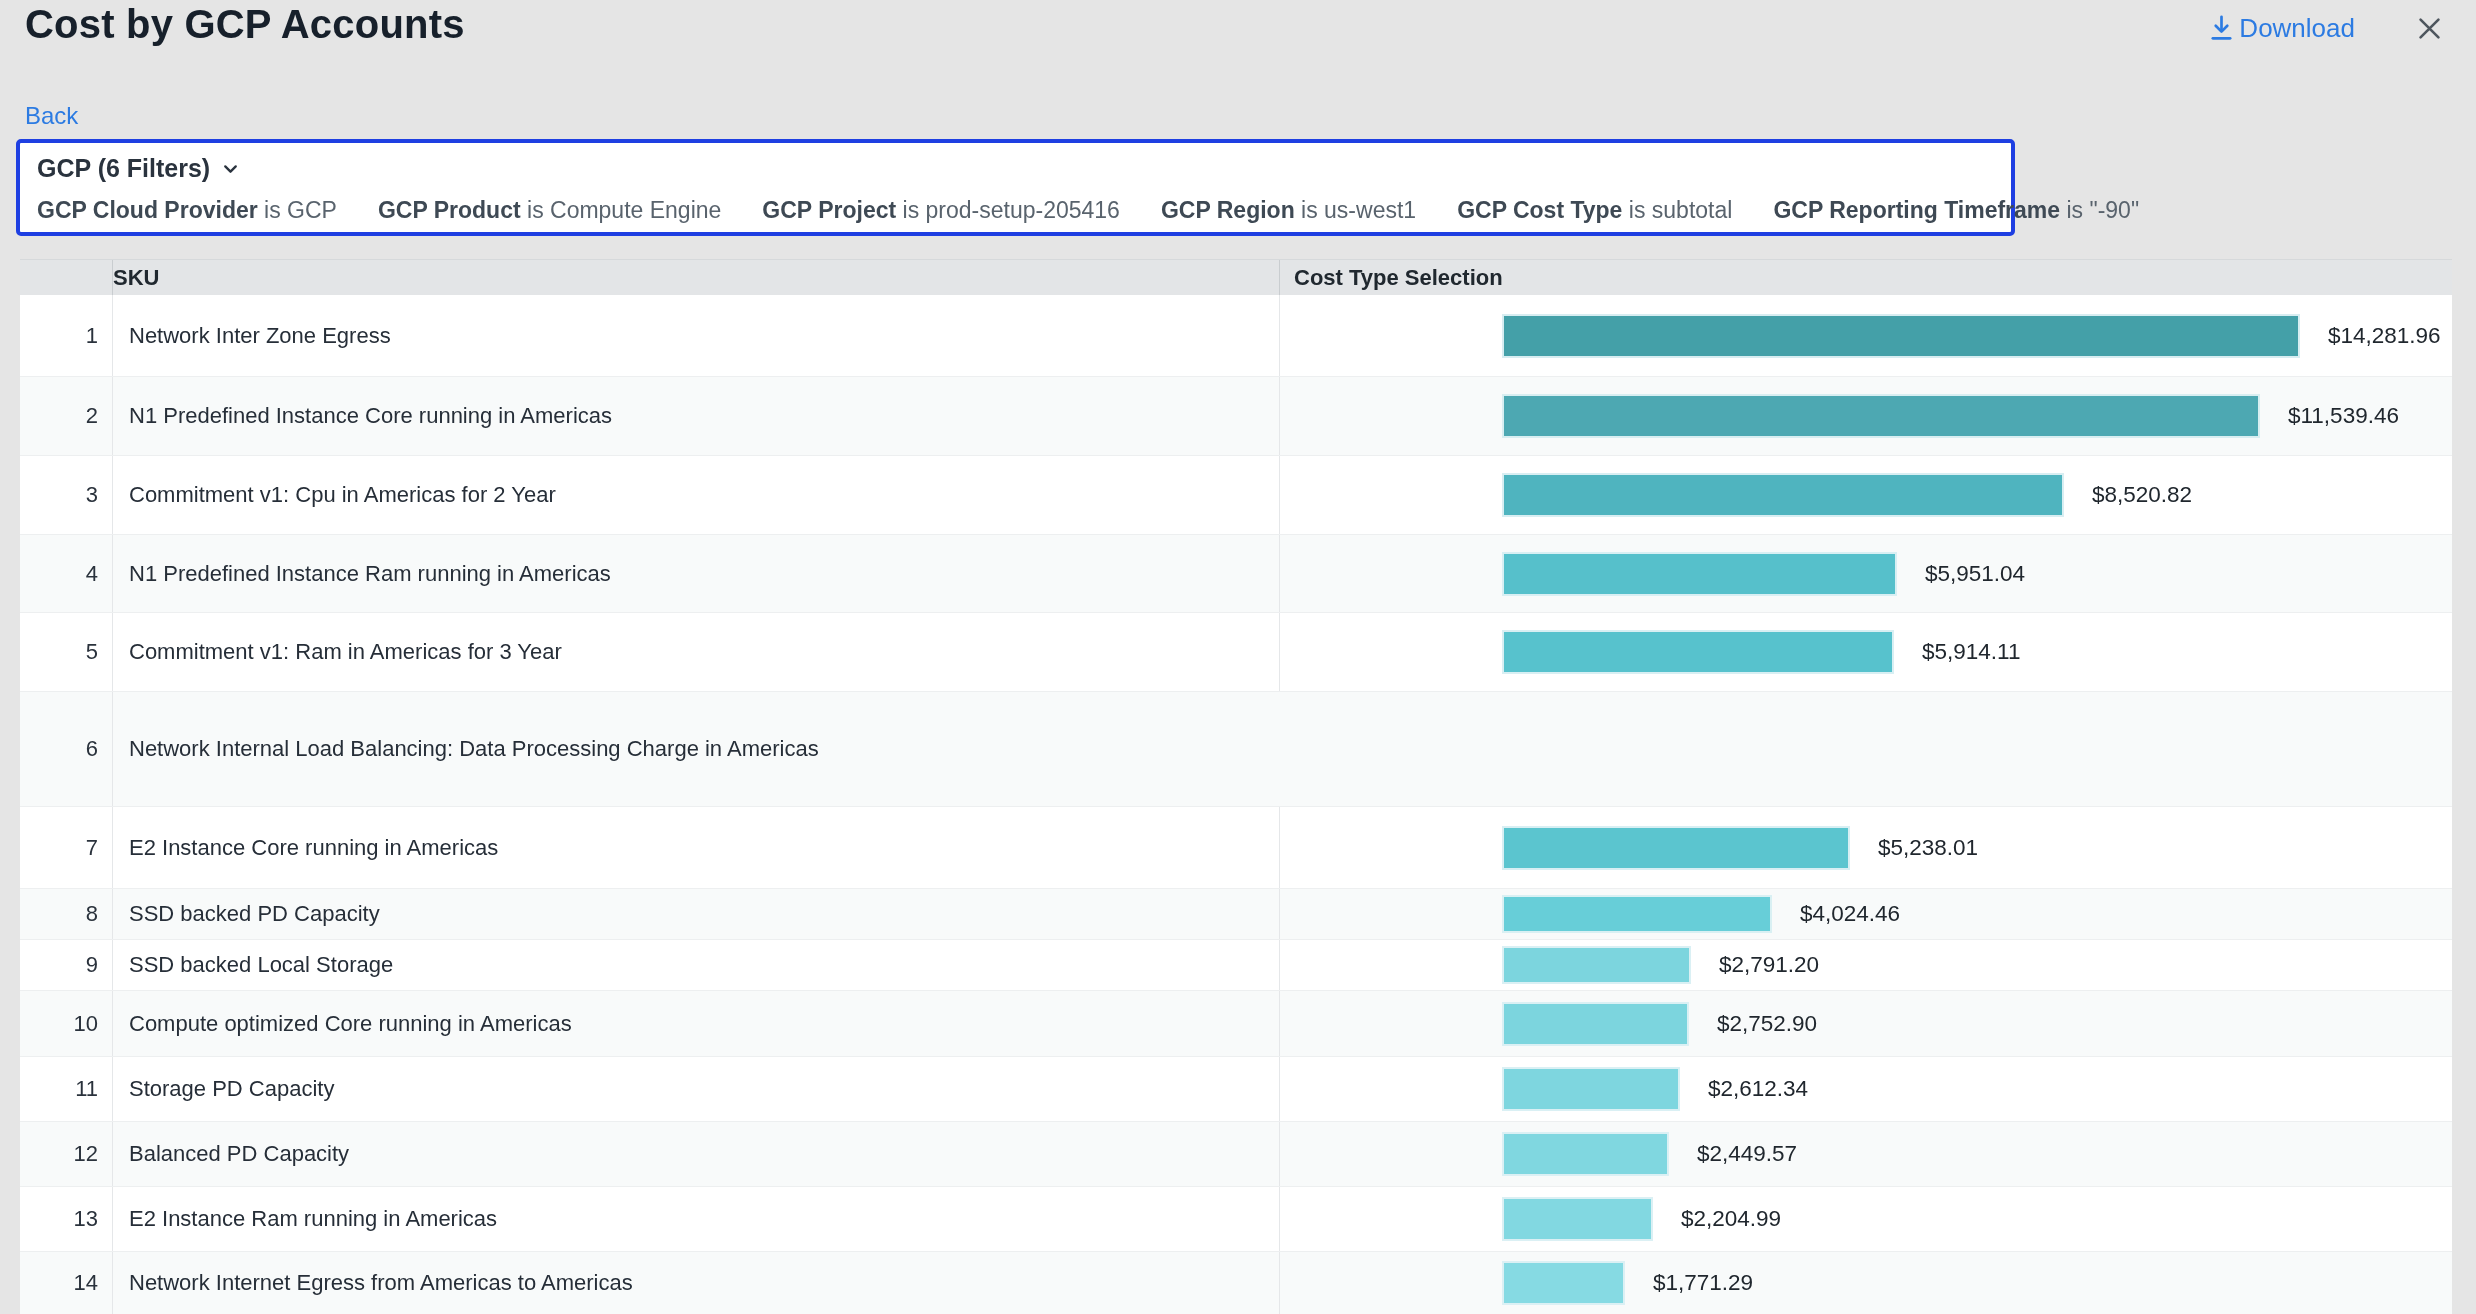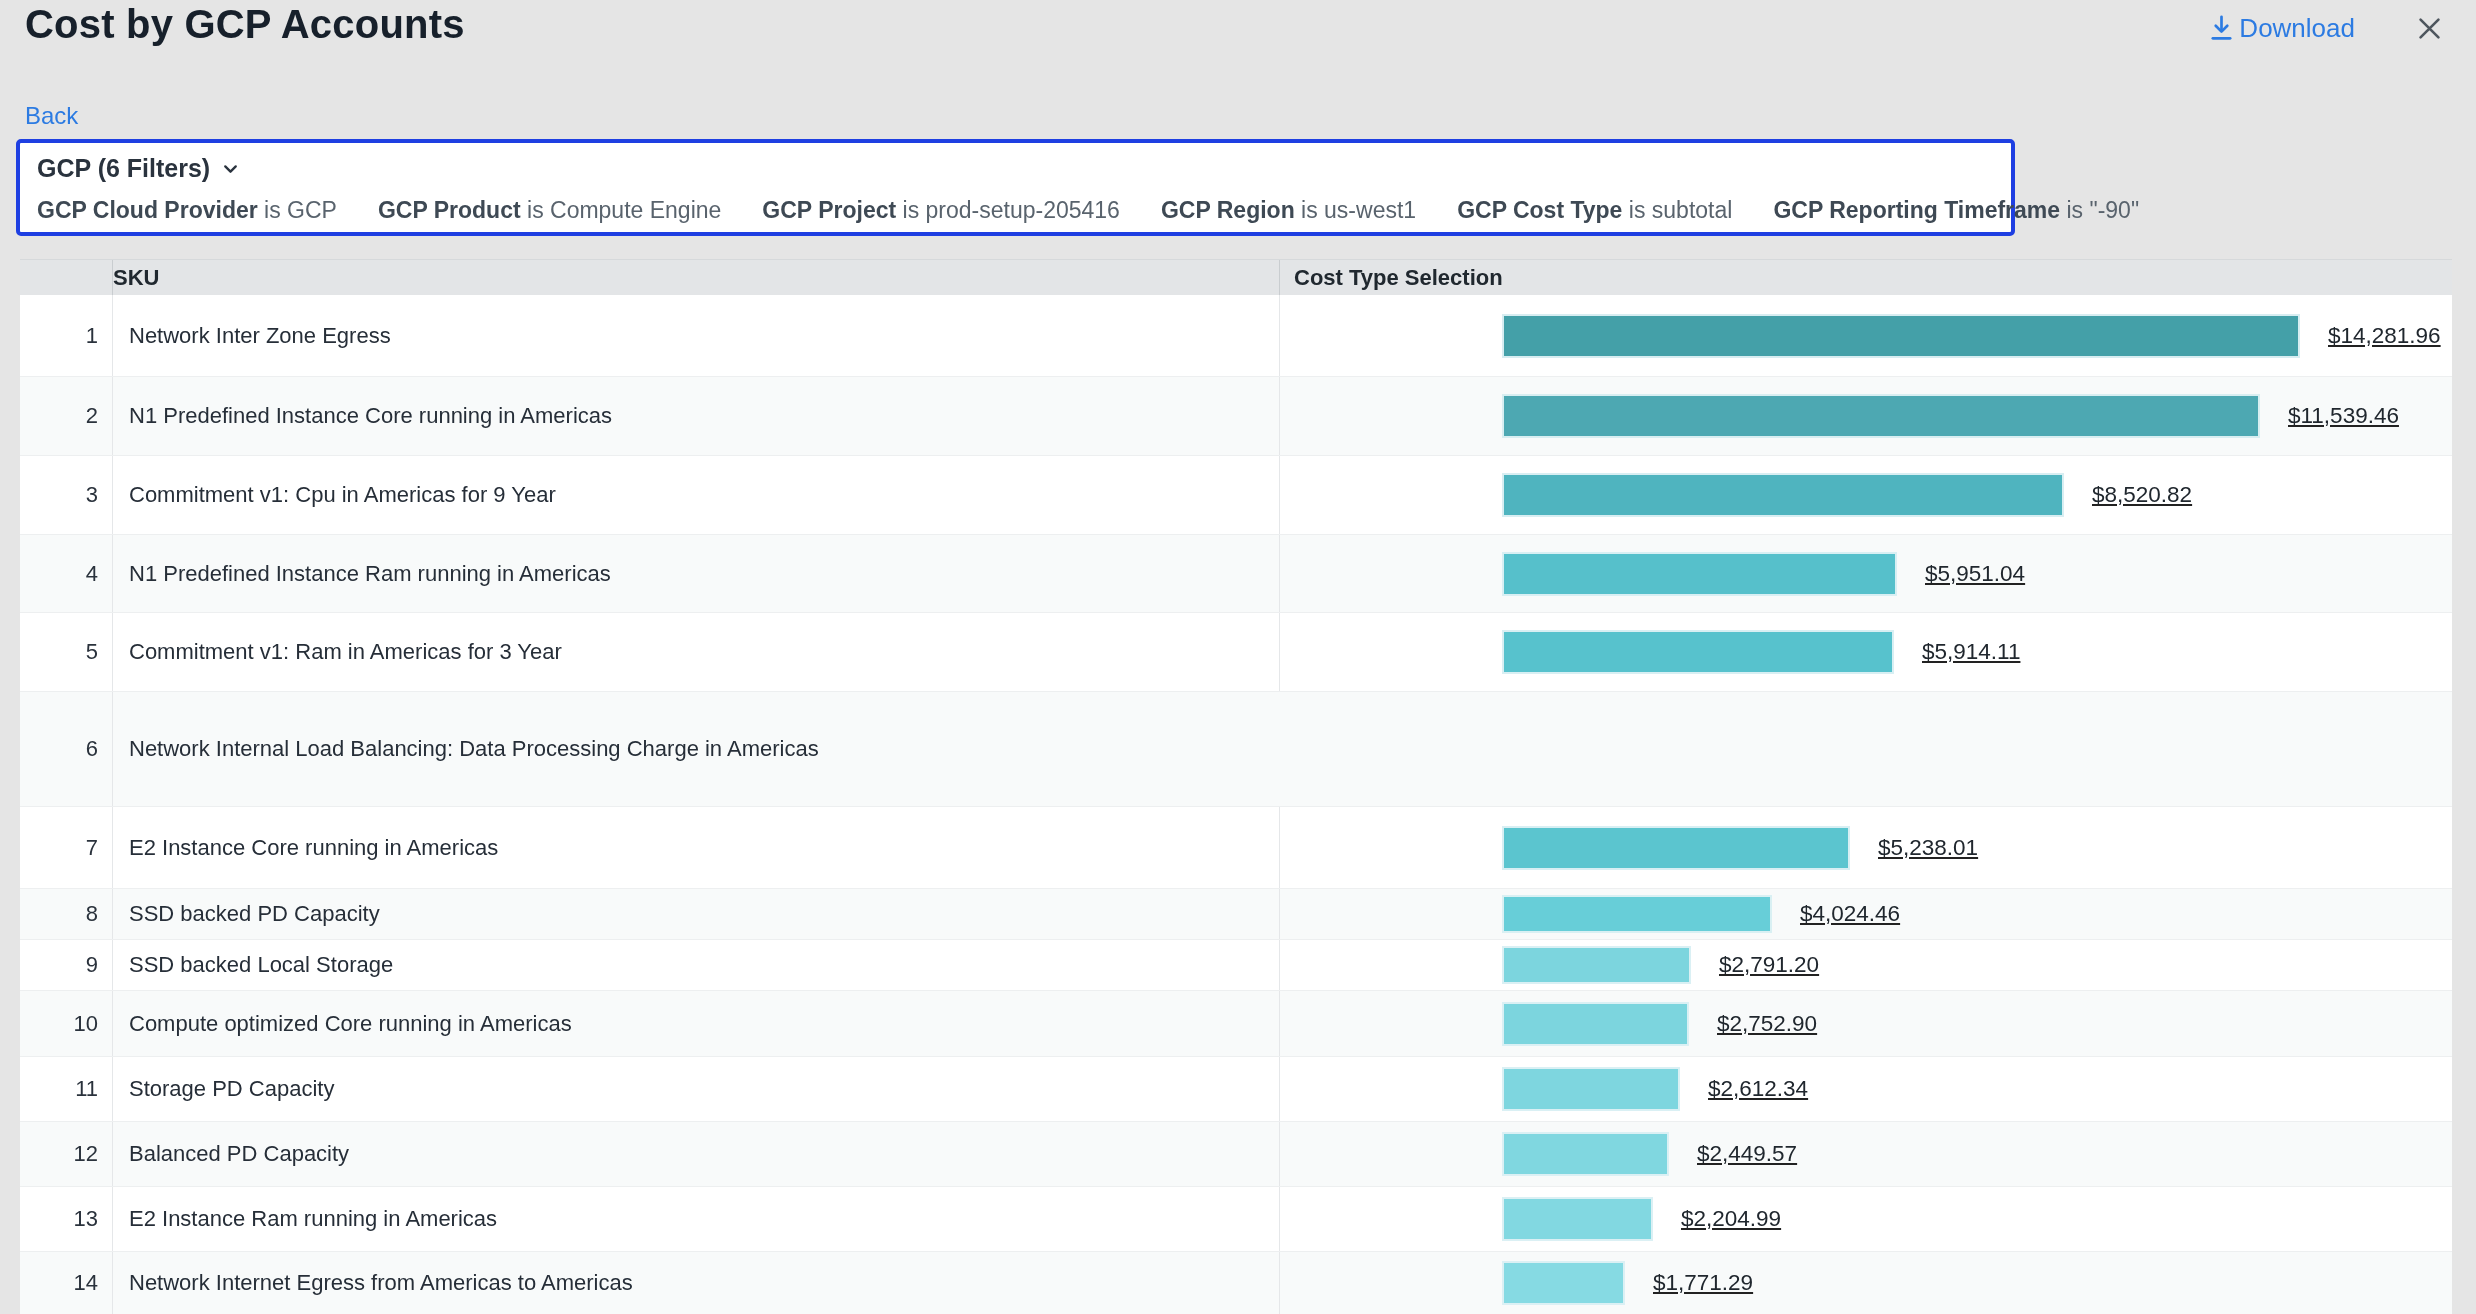--- a/index.html
+++ b/index.html
@@ -56,21 +56,21 @@
   .cell-num {
     width:92px; display:flex; align-items:center; justify-content:flex-end;
     padding-right:14px; font-size:22px; color:#2a323c;
   }
   .cell-sku {
     width:1167px; display:flex; align-items:center; padding-left:16px;
     font-size:22px; color:#262e38; border-left:1px solid #e5e7e9;
   }
   .cell-chart {
     flex:1; display:flex; align-items:center; padding-left:222px;
-    border-left:1px solid #e5e7e9; gap:28px;text-decoration:underline;
+    border-left:1px solid #e5e7e9; gap:28px;
   }
   .bar { flex:none; border:2px solid rgba(223,241,244,.95); }
   .value { font-size:22.5px; color:#20272e; white-space:nowrap; }
 </style>
 </head>
 <body>
 
 <div class="page">
 
   <h1 class="title">Cost by GCP Accounts</h1>
@@ -130,21 +130,21 @@
         <div class="row even" style="height: 79px;">
           <div class="cell-num">2</div>
           <div class="cell-sku">N1 Predefined Instance Core running in Americas</div>
           <div class="cell-chart">
             <div class="bar" style="width: 758px; height: 44px; background: rgb(77, 168, 178);"></div>
             <div class="value">$11,539.46</div>
           </div>
         </div>
         <div class="row" style="height: 79px;">
           <div class="cell-num">3</div>
-          <div class="cell-sku">Commitment v1: Cpu in Americas for 9 Year</div>
+          <div class="cell-sku">Commitment v1: Cpu in Americas for 2 Year</div>
           <div class="cell-chart">
             <div class="bar" style="width: 562px; height: 44px; background: rgb(79, 180, 191);"></div>
             <div class="value">$8,520.82</div>
           </div>
         </div>
         <div class="row even" style="height: 78px;">
           <div class="cell-num">4</div>
           <div class="cell-sku">N1 Predefined Instance Ram running in Americas</div>
           <div class="cell-chart">
             <div class="bar" style="width: 395px; height: 44px; background: rgb(86, 192, 203);"></div>

